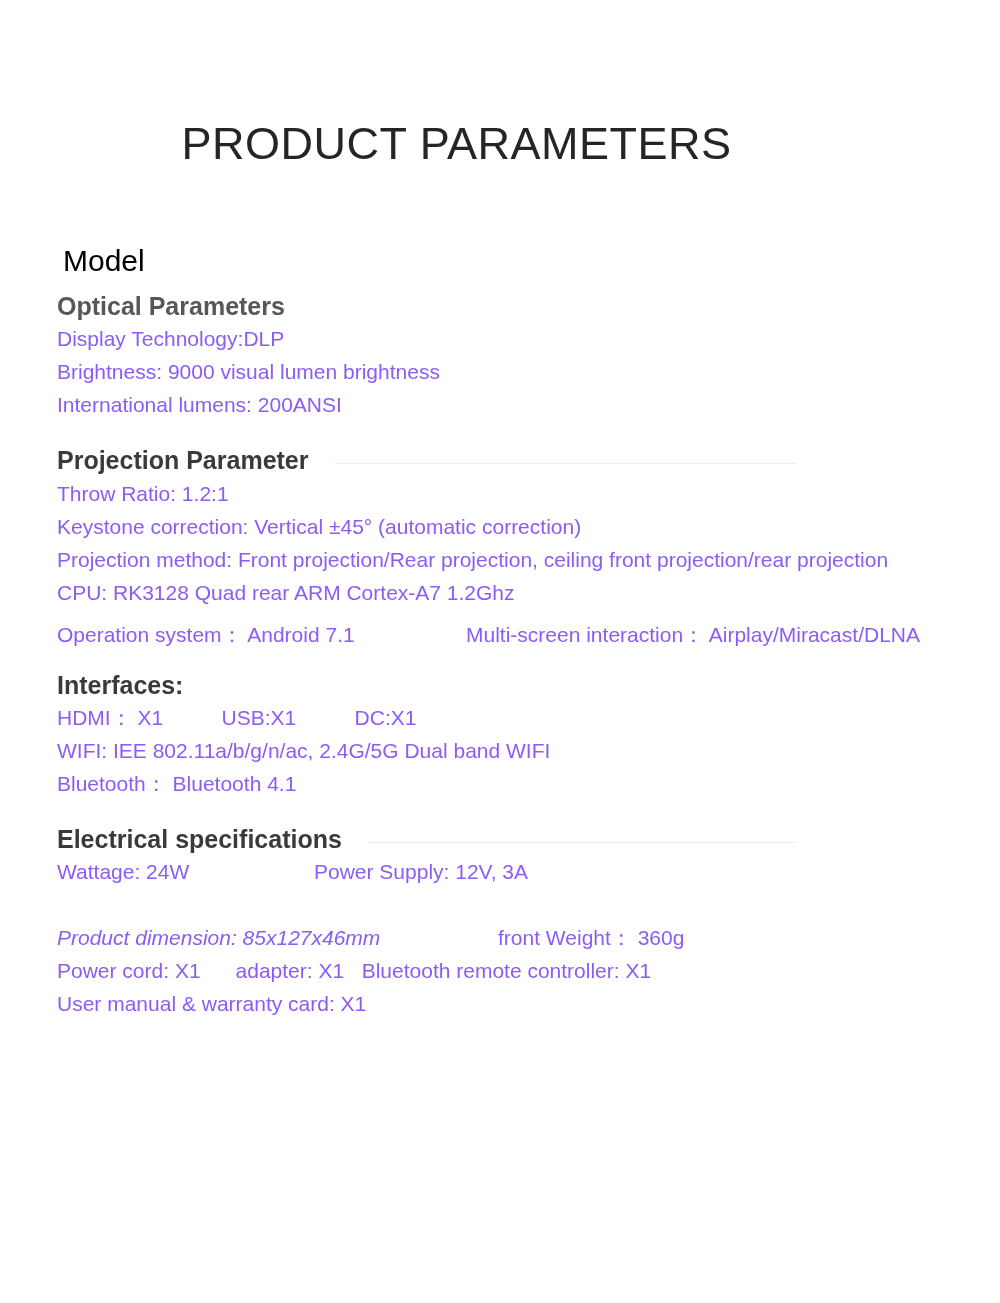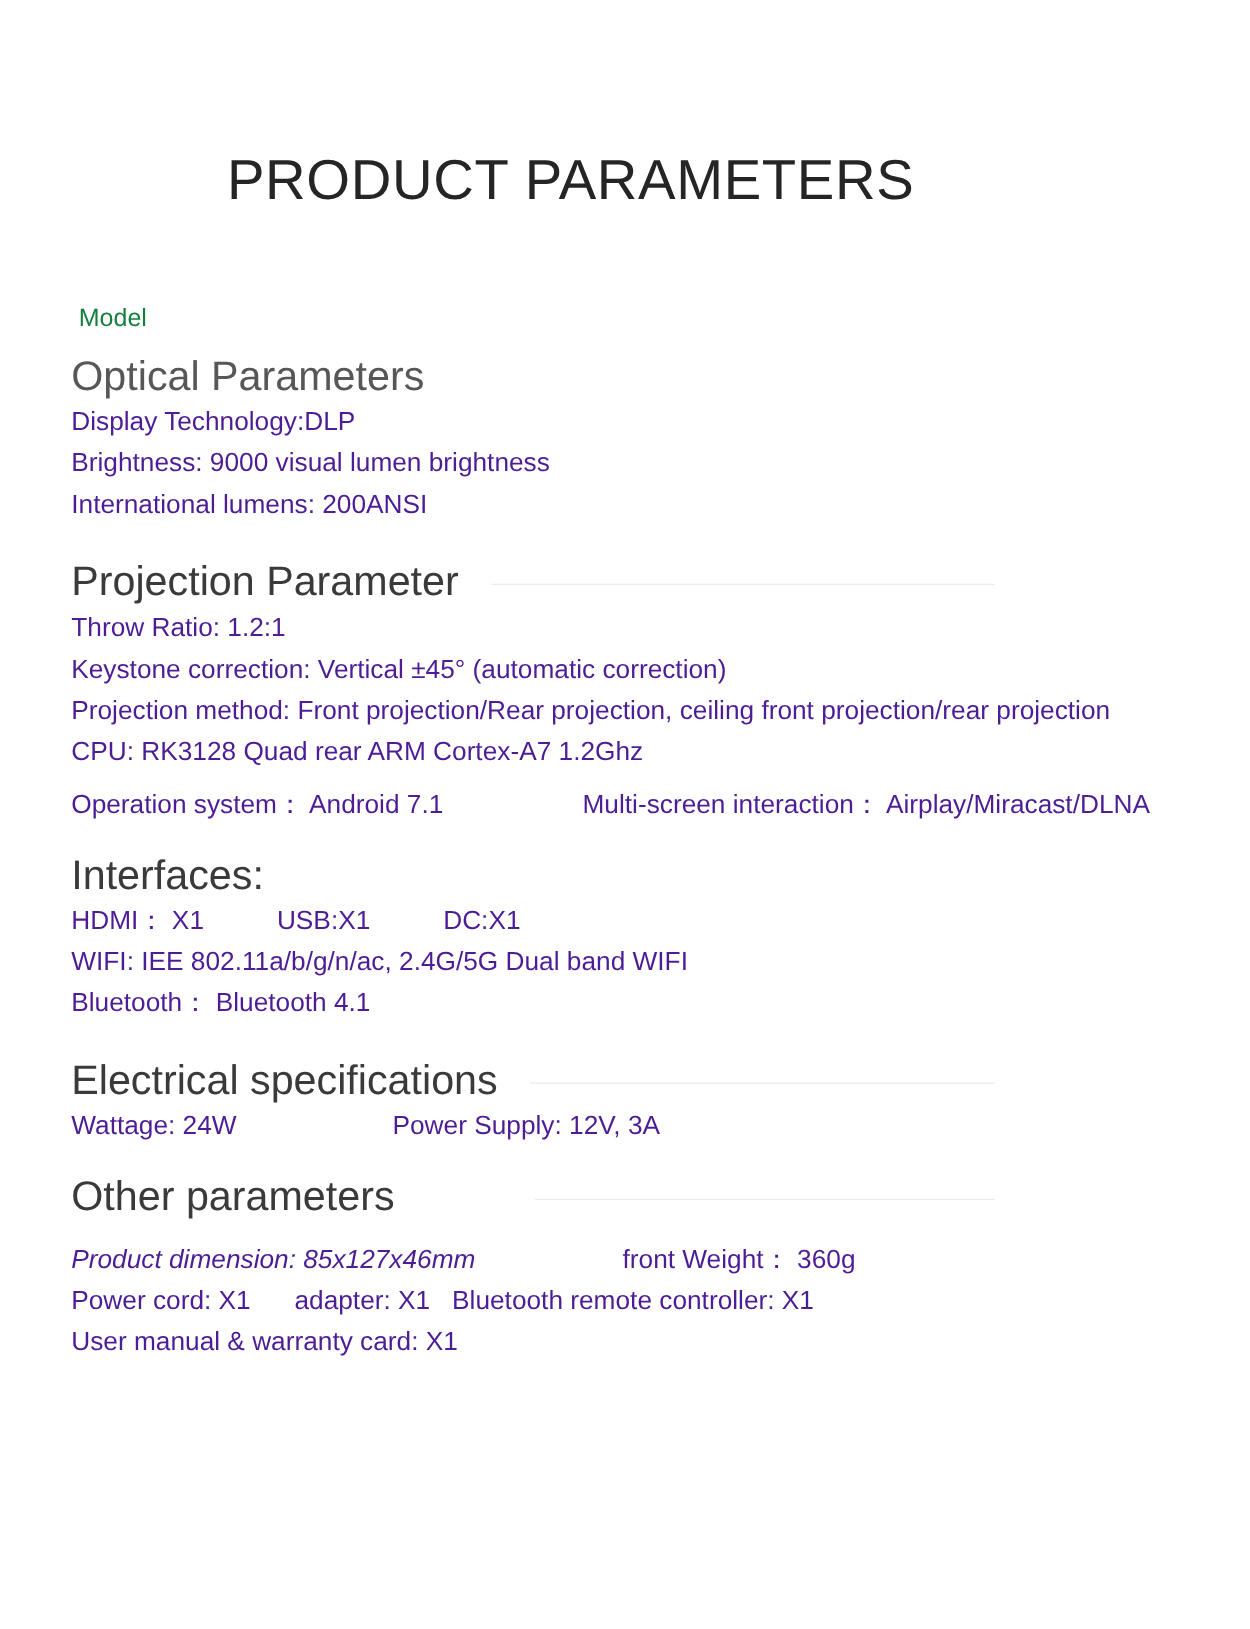--- a/index.html
+++ b/index.html
@@ -34,36 +34,36 @@
   }
 
   
   .content {
     padding: 0 55px 0 57px;
     margin-top: 74px;
   }
 
   
   .model-heading {
-    font-size: 20px;
+    font-size: 30px;
     font-weight: 400;
-    color: #15803d;
+    color: #000000;
     margin: 0 0 14px 6px;
     line-height: 1.1;
   }
 
   
   .section-head {
     display: flex;
     align-items: center;
     margin-top: 0;
   }
   .section-head .label {
-    font-size: 33px;
-    font-weight: 400;
+    font-size: 25px;
+    font-weight: 700;
     color: #3a3a3a;
     white-space: nowrap;
     line-height: 1.25;
   }
   .section-head .label.muted {
     color: #575757;
   }
   .section-head .rule {
     flex: 1 1 auto;
     height: 1px;
@@ -76,21 +76,21 @@
   .section-head .rule.indent-md { margin-left: 44px; }
 
   
   .lines {
     margin: 0;
     padding: 0;
     list-style: none;
   }
   .lines li {
     font-size: 21px;
-    color: #4c1d95;
+    color: #8b5cf6;
     line-height: 33px;
     white-space: pre;
     font-weight: 400;
   }
 
   
   .row2 {
     display: flex;
   }
   .row2 .col-l {
@@ -178,24 +178,20 @@
       <ul class="lines col-l w-elec">
         <li>Wattage: 24W</li>
       </ul>
       <ul class="lines col-r">
         <li>Power Supply: 12V, 3A</li>
       </ul>
     </div>
 
     <div class="gap-2"></div>
 
-    <div class="section-head">
-      <span class="label">Other parameters</span>
-      <span class="rule indent-lg"></span>
-    </div>
     <div class="gap-1"></div>
     <div class="row2">
       <ul class="lines col-l w-other">
         <li>Product dimension: 85x127x46mm</li>
       </ul>
       <ul class="lines col-r">
         <li>front Weight： 360g</li>
       </ul>
     </div>
     <ul class="lines">

